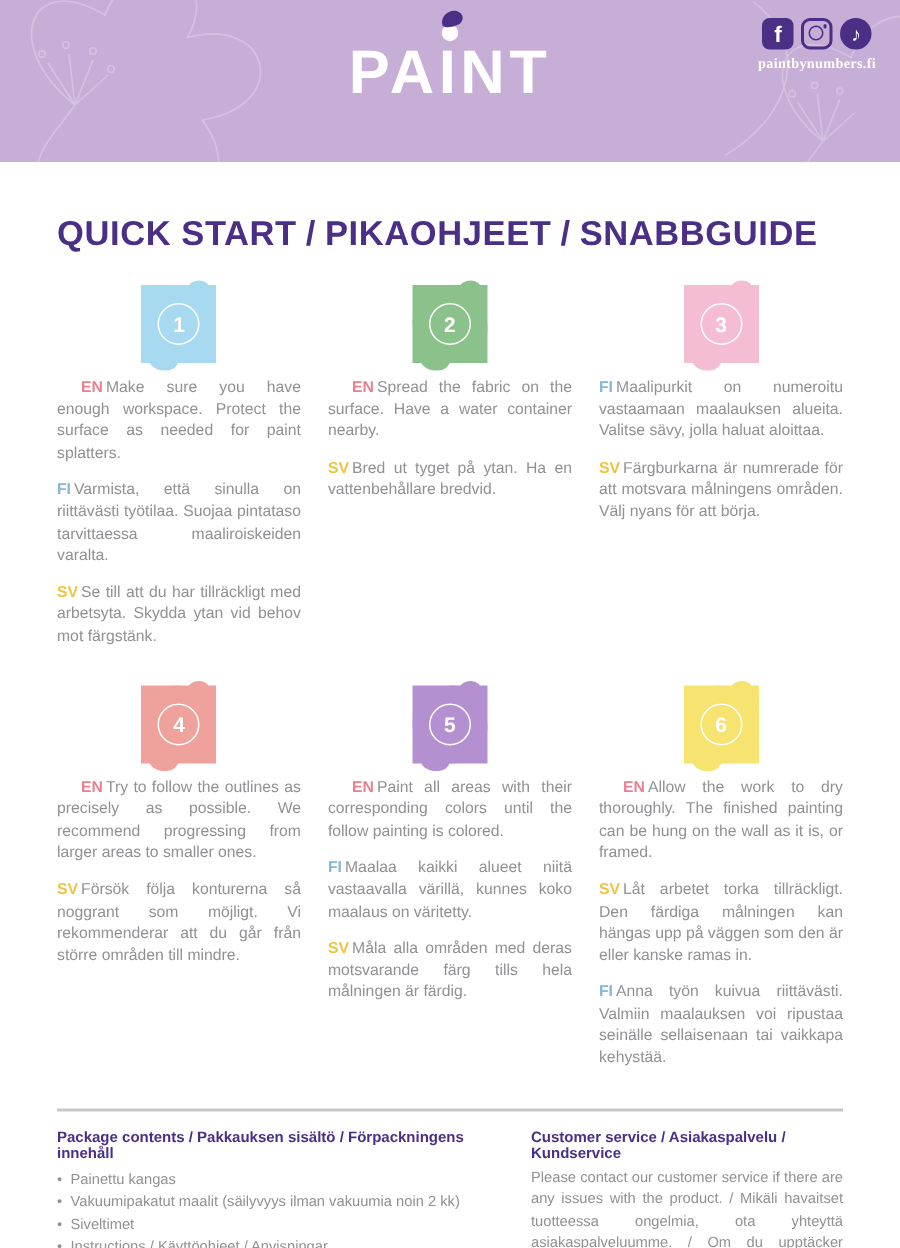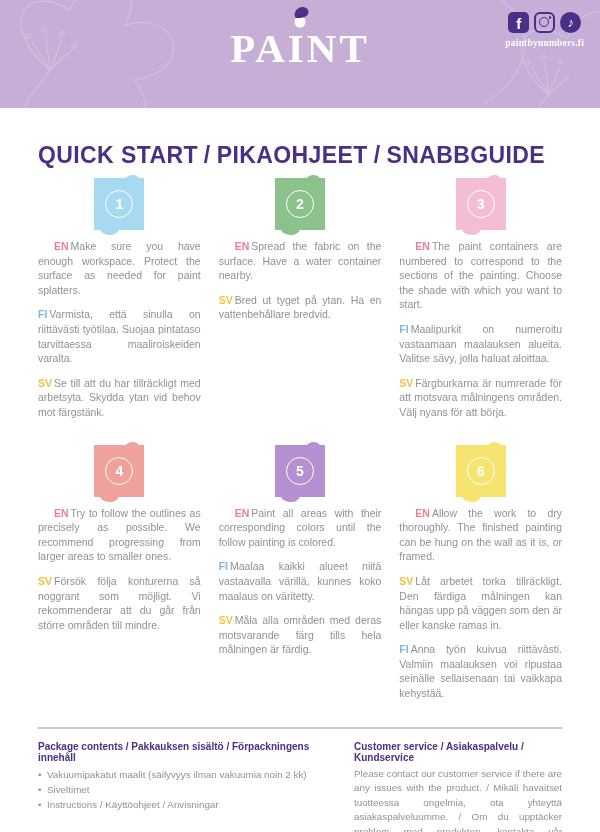--- a/index.html
+++ b/index.html
@@ -15,21 +15,21 @@
     position:relative;width:600px;height:108px;
     background:var(--c-header_bg,#c6aed6);overflow:hidden;
   }
   .flower{position:absolute;opacity:.45;pointer-events:none;}
   .flower.left{left:-60px;top:-30px;width:300px;height:200px;}
   .flower.right{right:-70px;top:-10px;width:280px;height:190px;}
   .logo{position:absolute;left:50%;top:4px;transform:translateX(-50%);text-align:center;width:260px;}
   .brush{display:block;margin:0 auto -2px auto;width:30px;height:26px;}
   .logo-main{
     display:block;color:#ffffff;font-size:41px;font-weight:800;
-    letter-spacing:3px;line-height:40px;font-family:Liberation Serif, serif;
+    letter-spacing:3px;line-height:40px;
   }
   .logo-sub{
     display:block;color:var(--c-brand_purple,#4b2e86);font-size:22px;font-weight:600;
     letter-spacing:1px;line-height:24px;margin-top:0px;
   }
   .social{position:absolute;right:16px;top:12px;display:flex;flex-direction:column;align-items:center;}
   .social-row{display:flex;gap:5px;}
   .s-ico{width:21px;height:21px;position:relative;cursor:pointer;}
   .fb{background:var(--c-brand_purple,#4b2e86);border-radius:5px;color:#fff;
       font-weight:800;font-size:15px;display:flex;align-items:flex-end;justify-content:center;line-height:19px;}
@@ -38,21 +38,21 @@
       border:1.7px solid var(--c-brand_purple,#4b2e86);border-radius:50%;}
   .ig::after{content:"";position:absolute;right:2px;top:2px;width:2.6px;height:2.6px;border-radius:50%;
       background:var(--c-brand_purple,#4b2e86);}
   .tt{background:var(--c-brand_purple,#4b2e86);border-radius:50%;color:#fff;font-size:13px;
       display:flex;align-items:center;justify-content:center;}
   .social-url{color:#ffffff;font-weight:700;font-size:9.5px;margin-top:5px;letter-spacing:.2px;cursor:pointer;font-family:Liberation Serif, serif;}
 
   
   .content{padding:0 38px;}
   .title{
-    margin:34px 0 4px 0;color:var(--c-brand_purple,#4b2e86);
+    margin:34px 0 16px 0;color:var(--c-brand_purple,#4b2e86);
     font-size:23px;font-weight:800;letter-spacing:.4px;white-space:nowrap;
   }
   .title .slash{padding:0 6px;}
 
   .steps{display:grid;grid-template-columns:1fr 1fr 1fr;column-gap:18px;row-gap:10px;}
   .step{position:relative;}
   .blob-wrap{height:62px;display:flex;align-items:center;justify-content:center;margin-bottom:4px;}
   .blob{position:relative;width:50px;height:52px;}
   .blob .shape{position:absolute;inset:0;background:inherit;border-radius:46% 54% 58% 42% / 52% 44% 58% 46%;}
   .blob .shape::after{content:"";position:absolute;width:20px;height:17px;background:inherit;
@@ -170,21 +170,20 @@
 
       <div class="step">
         <div class="blob-wrap">
             <div class="blob" style="background: rgb(244, 189, 212);">
               <span class="shape"></span>
               <span class="num-circle">
                 <b>3</b>
               </span>
             </div>
           </div>
-        <p class="lang"><span class="tag en">EN</span><span>The paint containers are numbered to correspond to the sections of the painting. Choose the shade with which you want to start.</span></p>
         <p class="lang"><span class="tag fi">FI</span><span>Maalipurkit on numeroitu vastaamaan maalauksen alueita. Valitse sävy, jolla haluat aloittaa.</span></p>
         <p class="lang"><span class="tag sv">SV</span><span>Färgburkarna är numrerade för att motsvara målningens områden. Välj nyans för att börja.</span></p>
       </div>
 
       <div class="step">
         <div class="blob-wrap">
             <div class="blob" style="background: rgb(239, 161, 155);">
               <span class="shape"></span>
               <span class="num-circle">
                 <b>4</b>
@@ -224,20 +223,21 @@
       </div>
 
     </div>
 
     <hr class="divider">
 
     <div class="bottom">
       <div class="pkg-col">
         <p class="b-head">Package contents / Pakkauksen sisältö / Förpackningens innehåll</p>
         <ul class="pkg-list">
+          <li>Painettu kangas</li>
           <li>Vakuumipakatut maalit (säilyvyys ilman vakuumia noin 2 kk)</li>
           <li>Siveltimet</li>
           <li>Instructions / Käyttöohjeet / Anvisningar</li>
         </ul>
 
       </div>
       <div class="cs-col">
         <p class="b-head">Customer service / Asiakaspalvelu / Kundservice</p>
         <p class="cs-body">Please contact our customer service if there are any issues with the product. / Mikäli havaitset tuotteessa ongelmia, ota yhteyttä asiakaspalveluumme. / Om du upptäcker problem med produkten, kontakta vår kundtjänst.</p>
 

